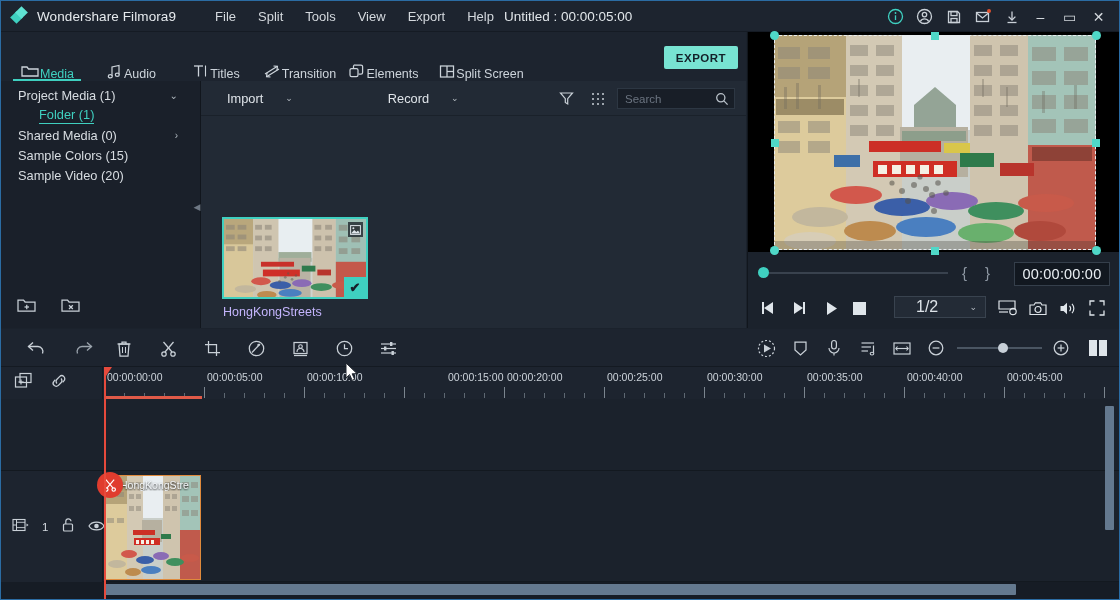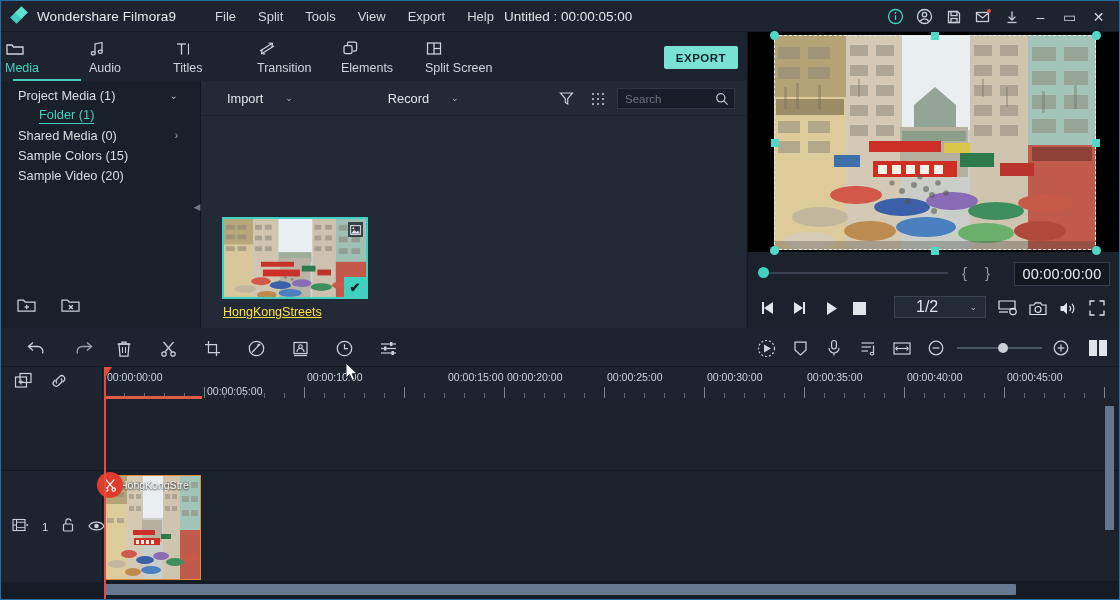--- a/index.html
+++ b/index.html
@@ -59,22 +59,22 @@
   }
   .winbtn { color: #d3d8dd; font-size: 14px; }
 
   
   #tabbar {
     position: absolute; left: 0; top: 31px; width: 745px; height: 49px;
     background: #1d242f;
     display: flex; align-items: flex-start; padding-left: 4px;
   }
   .tab {
-    width: 84px; height: 49px; display: flex; flex-direction: column;
-    align-items: flex-start; justify-content: center; position: relative; cursor: default;
+    width: 84px; height: 49px; display: flex; 
+    align-items: flex-end; justify-content: center; position: relative; cursor: default;
   }
   .tab .tab-ico { height: 20px; display: flex; align-items: center; }
   .tab .tab-label { font-size: 12.5px; color: #cdd4db; margin-top: 2px; }
   .tab.active .tab-label { color: #3fd0c0; }
   .tab.active .tab-ico svg { stroke: #3fd0c0 !important; }
   .tab.active::after {
     content: ""; position: absolute; bottom: 0; left: 8px; right: 8px;
     height: 2px; background: #3fd0c0;
   }
   #tab-splitscreen { width: 112px; }
@@ -148,21 +148,21 @@
   #media-badge {
     position: absolute; right: 3px; top: 3px; width: 15px; height: 15px;
     background: rgba(20,26,34,.75); display: flex; align-items: center; justify-content: center;
   }
   #media-check {
     position: absolute; right: 0px; bottom: 0px; width: 22px; height: 20px;
     background: #3fd0c0; display: flex; align-items: center; justify-content: center;
     color: #16202a; font-size: 13px; font-weight: bold;
   }
   #media-name {
-    margin-top: 6px; color: #fde047; font-size: 12.5px; text-align: left; padding-left: 1px; text-decoration: underline;
+    margin-top: 6px; color: #c4b5fd; font-size: 12.5px; text-align: left; padding-left: 1px;
   }
 
   
   #preview-panel {
     position: absolute; left: 746px; top: 31px; width: 374px; height: 296px;
     background: #1b222c; border-left: 1px solid #11161d;
   }
   #preview-stage {
     position: absolute; left: 0px; top: 0px; width: 374px; height: 220px;
     background: #000;
@@ -905,21 +905,21 @@
 
     <div id="ruler">
 
     <div class="tick-major" style="left: 1px;"></div>
         <div class="tick-label" style="left: 4px;">00:00:00:00</div>
         <div class="tick-minor" style="left: 21px;"></div>
         <div class="tick-minor" style="left: 41px;"></div>
         <div class="tick-minor" style="left: 61px;"></div>
         <div class="tick-minor" style="left: 81px;"></div>
         <div class="tick-major" style="left: 101px;"></div>
-        <div class="tick-label" style="left: 104px; margin-top: 14px;">00:00:05:00</div>
+        <div class="tick-label" style="left: 104px;">00:00:05:00</div>
         <div class="tick-minor" style="left: 121px;"></div>
         <div class="tick-minor" style="left: 141px;"></div>
         <div class="tick-minor" style="left: 161px;"></div>
         <div class="tick-minor" style="left: 181px;"></div>
         <div class="tick-major" style="left: 201px;"></div>
         <div class="tick-label" style="left: 204px;">00:00:10:00</div>
         <div class="tick-minor" style="left: 221px;"></div>
         <div class="tick-minor" style="left: 241px;"></div>
         <div class="tick-minor" style="left: 261px;"></div>
         <div class="tick-minor" style="left: 281px;"></div>

